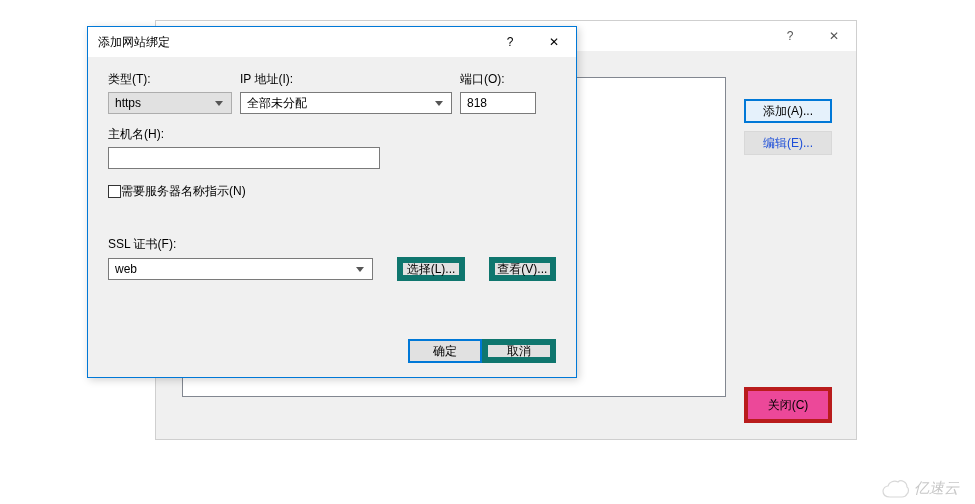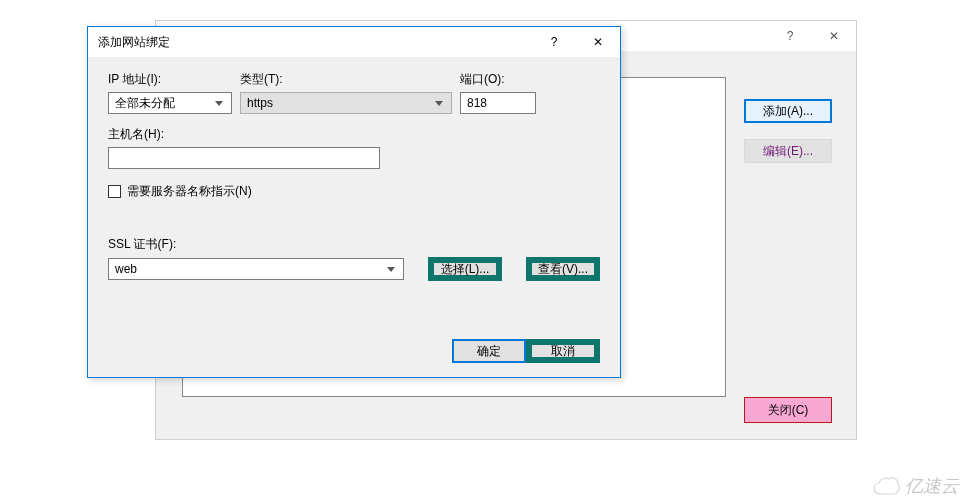--- a/index.html
+++ b/index.html
@@ -41,51 +41,51 @@
     position: absolute;
     left: 26px; top: 56px;
     width: 544px; height: 320px;
     border: 1px solid #828790;
     background: #fff;
   }
   .back-side-btns {
     position: absolute;
     right: 24px; top: 78px;
     width: 88px;
-    display: flex; flex-direction: column; gap: 16px;
+    display: flex; flex-direction: column; gap: 8px;
   }
   .side-btn {
     height: 24px;
     border: 1px solid #adadad;
     background: #e1e1e1;
     display:flex; align-items:center; justify-content:center;
     color: #000;
   }
   .side-btn.primary {
     border: 2px solid #0078d7;
     background: #e5f1fb;
   }
   .side-btn.disabled {
-    color: #701a75;
+    color: #1d4ed8;
     border: 1px solid #d8d8d8;
   }
   .back-close {
     position: absolute;
     right: 24px; bottom: 16px;
-    width: 88px; height: 26px;
-    border:1px solid #b91c1c;
-    background:#f9a8d4;
+    width: 88px; height: 36px;
+    border:4px solid #b91c1c;
+    background:#ec4899;
     display:flex;align-items:center;justify-content:center;
   }
 
   
   .front-dialog {
     position: absolute;
     left: 87px; top: 26px;
-    width: 534px; height: 352px;
+    width: 490px; height: 352px;
     background: #f0f0f0;
     border: 1px solid #0078d7;
     box-shadow: 2px 2px 8px rgba(0,0,0,0.18);
   }
   .front-titlebar {
     height: 30px;
     background: #fff;
     display:flex; align-items:center;
     padding: 0 0 0 10px;
   }
@@ -120,21 +120,21 @@
     color:#555;
   }
   .select.type {
     background:#e1e1e1;
     border:1px solid #adadad;
   }
   .host-block { margin-top: 12px; }
   .host-input { width: 272px; }
   .chk-row {
     margin-top: 14px;
-    display:flex; align-items:center; gap:6px;
+    display:flex; align-items:center; gap:0;
   }
   .chk {
     width:13px; height:13px;
     border:1px solid #333;
     background:#fff;
   }
   .ssl-block {
     margin-top: 36px;
   }
   .ssl-row {
@@ -151,21 +151,21 @@
     position:absolute;
     right: 20px; bottom: 14px;
     display:flex; 
   }
   .dlg-buttons .btn.primary { border:2px solid #0078d7; width:74px; }
   
   .wm {
     position:absolute;
     right: 16px; bottom: 6px;
     color:#b0b0b0;
-    font-size: 18px;
+    font-size: 15px;
     display:flex; align-items:center; gap:4px;
     opacity:0.7;
     font-style: italic;
   }
   .wm svg { opacity:0.7; }
 </style>
 </head>
 <body>
 
 <div class="back-dialog">
@@ -184,34 +184,34 @@
 <div class="front-dialog">
   <div class="front-titlebar">
     <div class="front-title">添加网站绑定</div>
     <div class="win-help">?</div>
     <div class="win-close">✕</div>
   </div>
   <div class="front-body">
 
     <div class="row1">
       <div>
-        <div class="field-label">IP 地址(I):</div>
-        <div class="select">
-          <span>全部未分配</span>
+        <div class="field-label">类型(T):</div>
+        <div class="select type">
+          <span>https</span>
           <span class="chev">
             <svg width="8" height="5" viewBox="0 0 8 5">
                 <path d="M0 0 L4 5 L8 0" fill="#555"></path>
               </svg>
           </span>
         </div>
       </div>
       <div>
-        <div class="field-label">类型(T):</div>
-        <div class="select type">
-          <span>https</span>
+        <div class="field-label">IP 地址(I):</div>
+        <div class="select">
+          <span>全部未分配</span>
           <span class="chev">
             <svg width="8" height="5" viewBox="0 0 8 5">
                 <path d="M0 0 L4 5 L8 0" fill="#555"></path>
               </svg>
           </span>
         </div>
       </div>
       <div>
         <div class="field-label">端口(O):</div>
         <div class="input">

